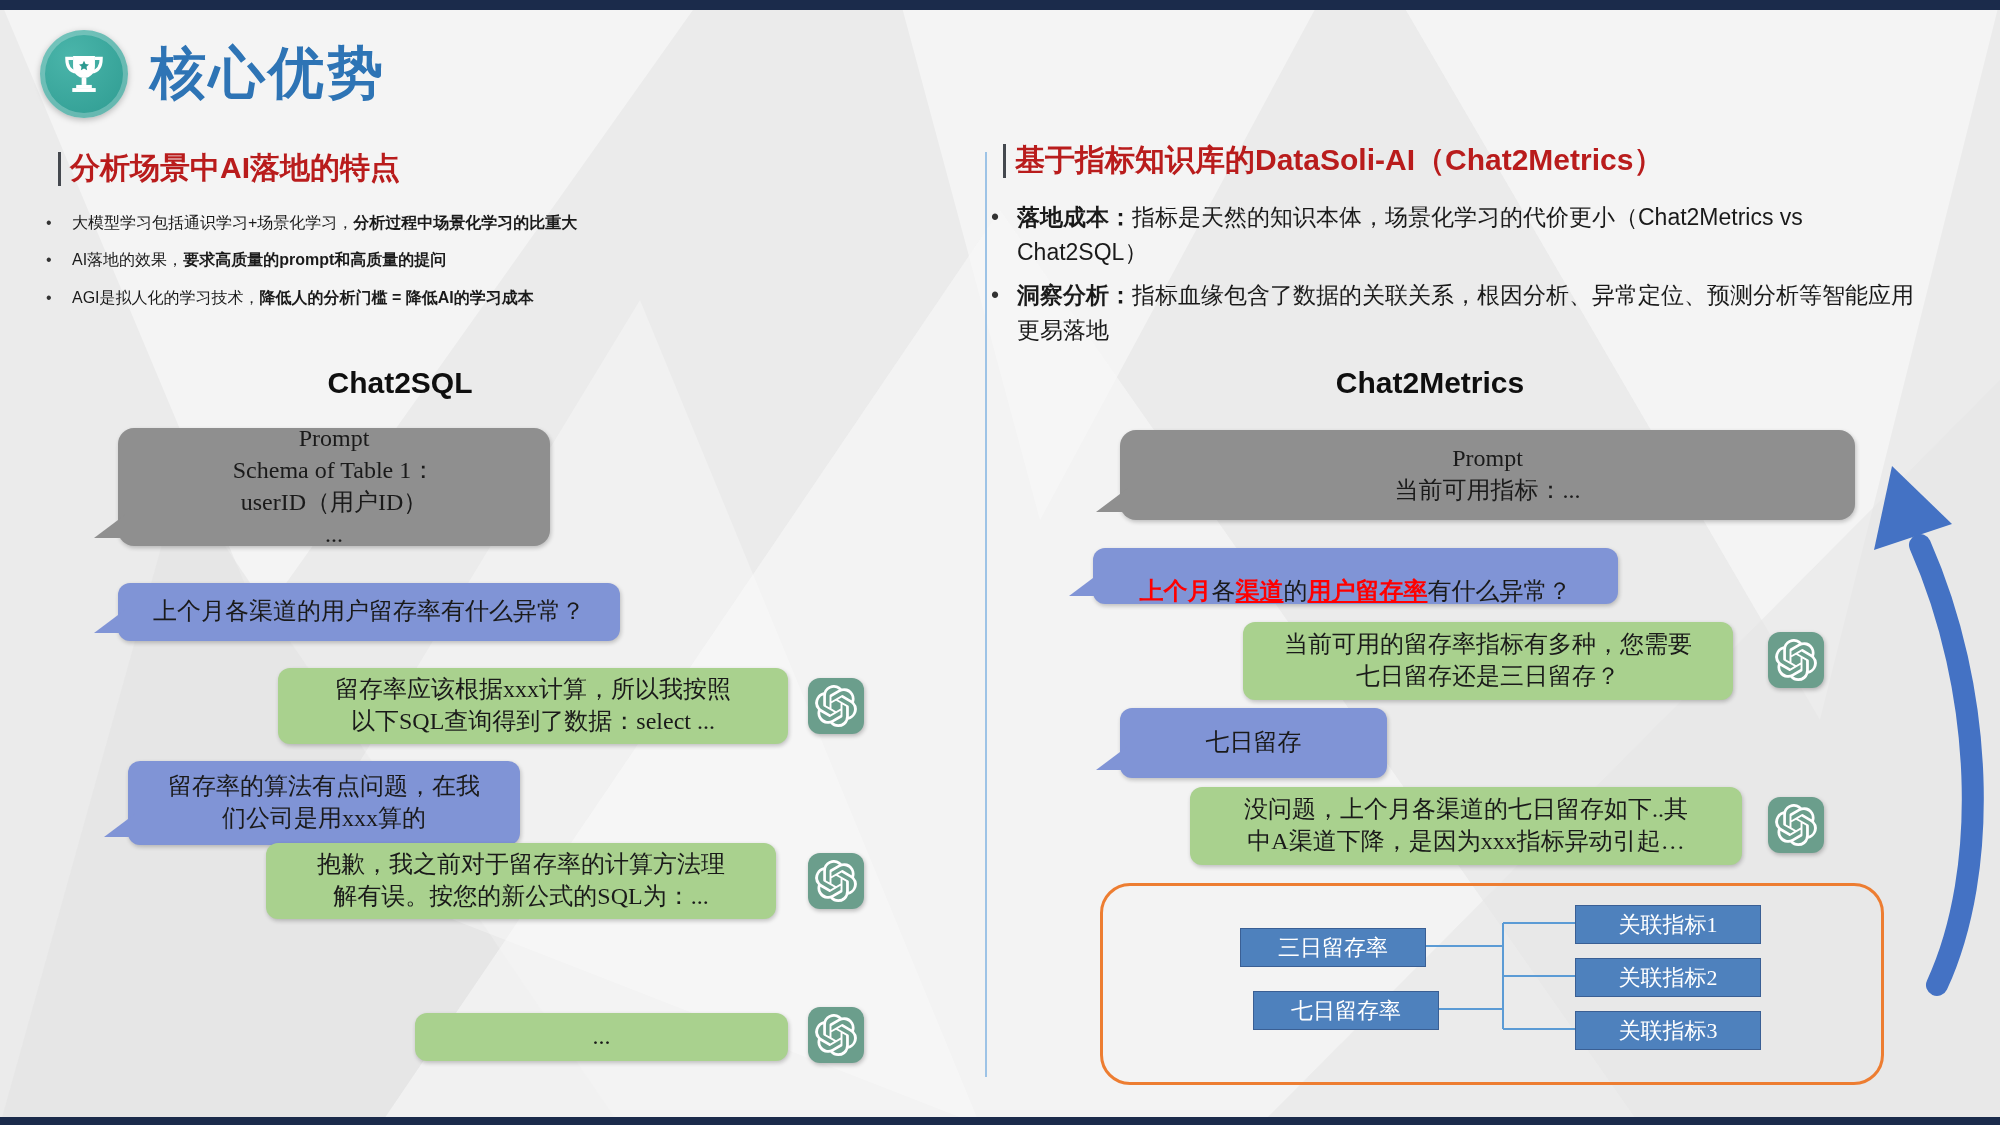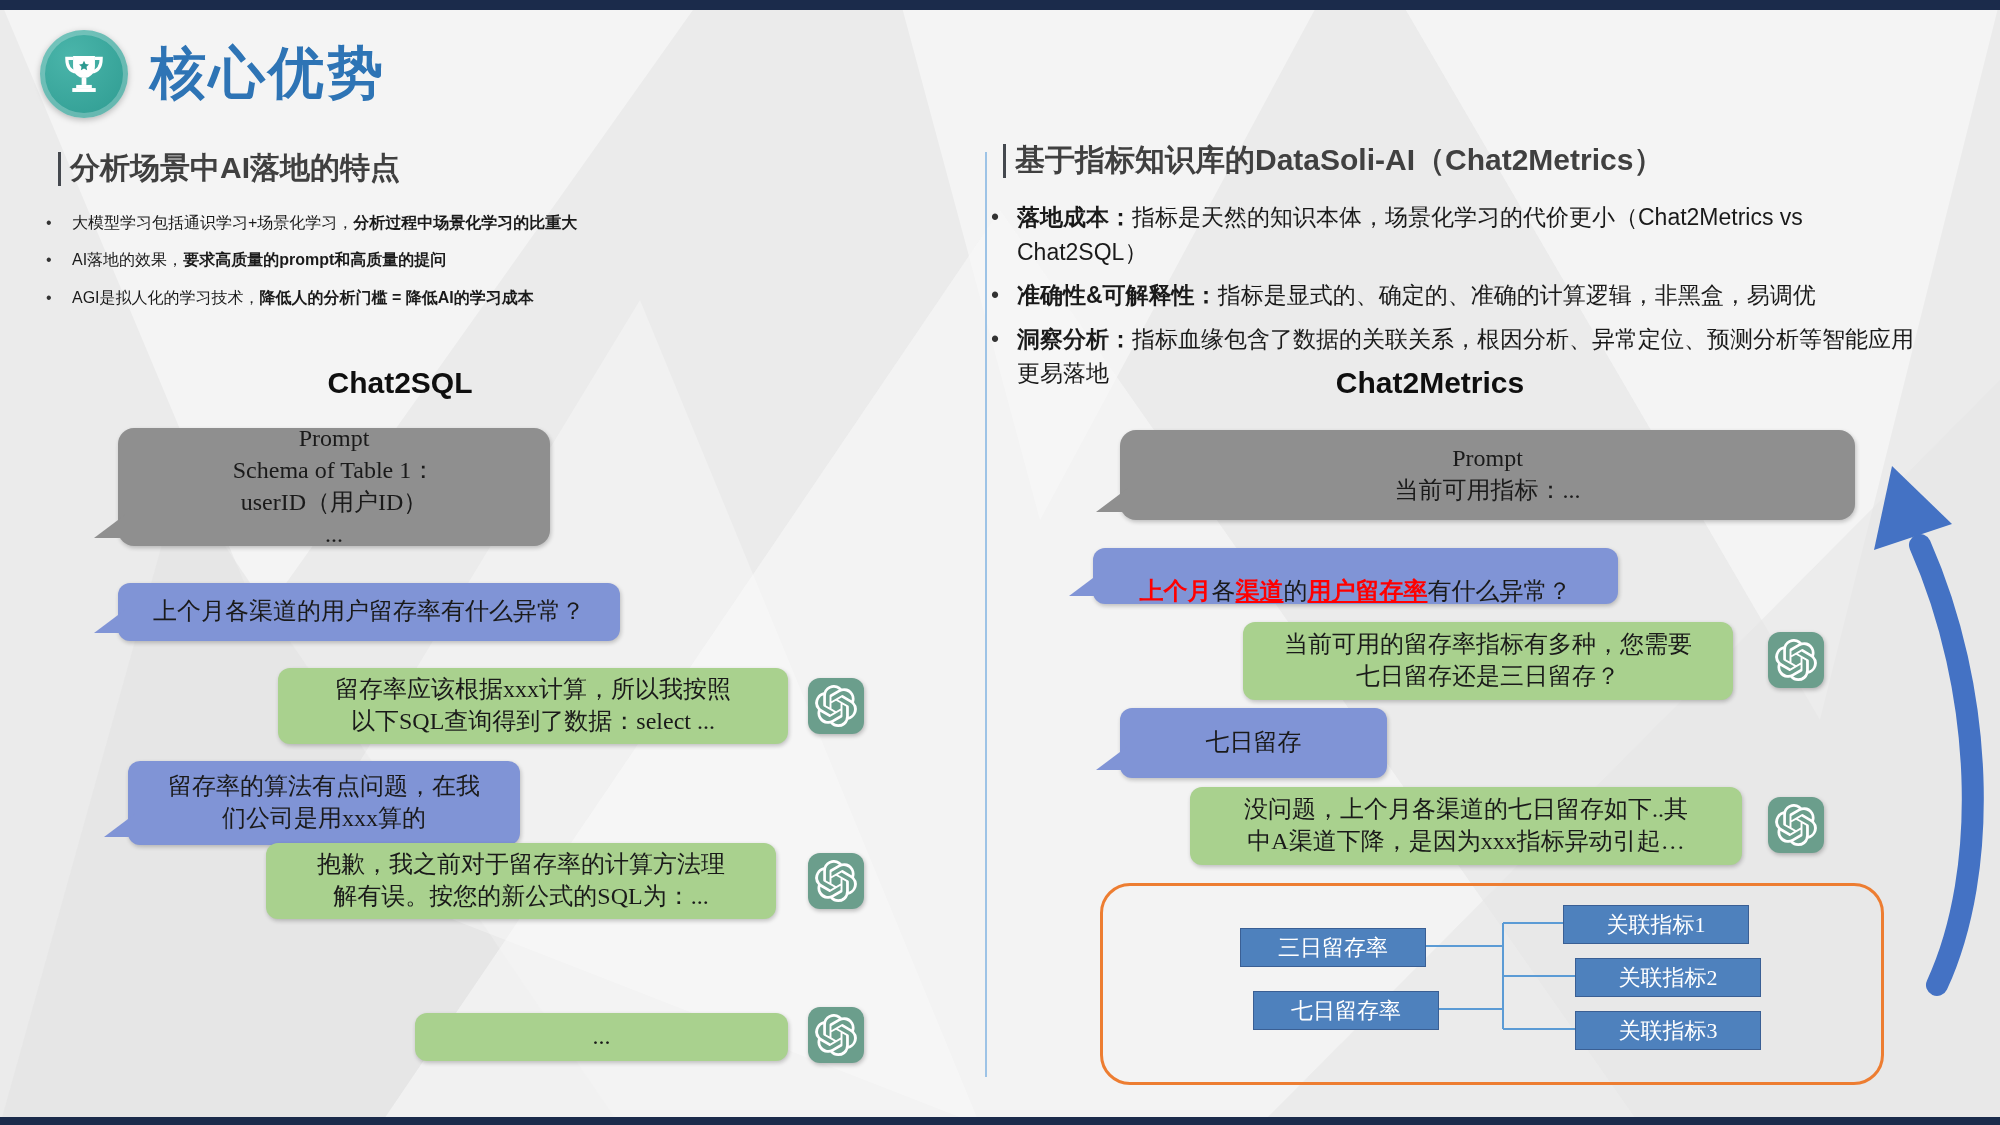--- a/index.html
+++ b/index.html
@@ -11,21 +11,21 @@
 
   .brand{position:absolute;left:40px;top:30px;display:flex;align-items:center;gap:22px;text-align:center;}
   .trophy{width:88px;height:88px;border-radius:50%;
           background:radial-gradient(circle at 35% 30%, #4ab5aa, #2d9a90);
           display:flex;align-items:center;justify-content:center;
           box-shadow:0 2px 6px rgba(0,0,0,.25), inset 0 0 0 5px rgba(255,255,255,.25);}
   .trophy svg{width:50px;height:50px;}
   h1.title{margin:0;font-size:56px;font-weight:bold;color:#2E74B5;letter-spacing:3px;}
 
   .sec-header{position:absolute;display:flex;align-items:center;gap:9px;
-              font-size:30px;font-weight:bold;color:#404040;white-space:nowrap;}
+              font-size:30px;font-weight:bold;color:#b91c1c;white-space:nowrap;}
   .vbar{width:3px;height:34px;background:#44484e;flex:none;}
 
   .bullets{position:absolute;}
   .bullet{position:relative;padding-left:34px;font-size:16px;line-height:1.4;margin-bottom:15px;}
   .bullet::before{content:"•";position:absolute;left:8px;top:0;color:#333;}
   .b-bold{font-weight:bold;}
   .r-bullet{font-size:23px;line-height:1.5;margin-bottom:9px;}
   .r-label{font-weight:bold;}
 
   .chat-title{position:absolute;font-size:30px;font-weight:bold;color:#0f0f0f;text-align:center;}
@@ -147,23 +147,20 @@
   <div class="sec-header" style="left:1003px;top:140px;">
     <span class="vbar"></span>
     <span>基于指标知识库的DataSoli-AI（Chat2Metrics）</span>
   </div>
 
   <div class="bullets" style="left:983px;top:200px;width:945px;">
     <div class="bullet r-bullet">
       <span class="r-label">落地成本：</span><span>指标是天然的知识本体，场景化学习的代价更小（Chat2Metrics vs Chat2SQL）</span>
     </div>
     <div class="bullet r-bullet">
-      <span class="r-label">准确性&amp;可解释性：</span><span>指标是显式的、确定的、准确的计算逻辑，非黑盒，易调优</span>
-    </div>
-    <div class="bullet r-bullet">
       <span class="r-label">洞察分析：</span><span>指标血缘包含了数据的关联关系，根因分析、异常定位、预测分析等智能应用更易落地</span>
     </div>
   </div>
 
   <div class="chat-title" style="left:1280px;top:366px;width:300px;">Chat2Metrics</div>
 
   <div class="bubble gray tail" style="left:1120px;top:430px;width:735px;height:90px;">Prompt
 当前可用指标：...</div>
 
   <div class="bubble blue tail" style="left:1093px;top:548px;width:525px;height:56px;">
@@ -189,21 +186,21 @@
         <path d="M22.2819 9.8211a5.9847 5.9847 0 0 0-.5157-4.9108 6.0462 6.0462 0 0 0-6.5098-2.9A6.0651 6.0651 0 0 0 4.9807 4.1818a5.9847 5.9847 0 0 0-3.9977 2.9 6.0462 6.0462 0 0 0 .7427 7.0966 5.98 5.98 0 0 0 .511 4.9107 6.051 6.051 0 0 0 6.5146 2.9001A5.9847 5.9847 0 0 0 13.2599 24a6.0557 6.0557 0 0 0 5.7718-4.2058 5.9894 5.9894 0 0 0 3.9977-2.9001 6.0557 6.0557 0 0 0-.7475-7.0729zm-9.022 12.6081a4.4755 4.4755 0 0 1-2.8764-1.0408l.1419-.0804 4.7783-2.7582a.7948.7948 0 0 0 .3927-.6813v-6.7369l2.02 1.1686a.071.071 0 0 1 .038.0615v5.5826a4.504 4.504 0 0 1-4.4945 4.4944zm-9.6607-4.1254a4.4708 4.4708 0 0 1-.5346-3.0137l.142.0852 4.783 2.7582a.7712.7712 0 0 0 .7806 0l5.8428-3.3685v2.3324a.0804.0804 0 0 1-.0332.0615L9.74 19.9502a4.4992 4.4992 0 0 1-6.1408-1.6464zM2.3408 7.8956a4.485 4.485 0 0 1 2.3655-1.9728V11.6a.7664.7664 0 0 0 .3879.6765l5.8144 3.3543-2.0201 1.1685a.0757.0757 0 0 1-.071 0l-4.8303-2.7865A4.504 4.504 0 0 1 2.3408 7.8956zm16.5963 3.8558L13.1038 8.364 15.1192 7.2a.0757.0757 0 0 1 .071 0l4.8303 2.7913a4.4944 4.4944 0 0 1-.6765 8.1042v-5.6772a.79.79 0 0 0-.407-.667zm2.0107-3.0231l-.142-.0852-4.7735-2.7818a.7759.7759 0 0 0-.7854 0L9.409 9.2297V6.8974a.0662.0662 0 0 1 .0284-.0615l4.8303-2.7866a4.4992 4.4992 0 0 1 6.6802 4.66zM8.3065 12.863l-2.02-1.1638a.0804.0804 0 0 1-.038-.0567V6.0742a4.4992 4.4992 0 0 1 7.3757-3.4537l-.142.0805L8.704 5.459a.7948.7948 0 0 0-.3927.6813zm1.0976-2.3654l2.602-1.4998 2.6069 1.4998v2.9994l-2.5974 1.4997-2.6067-1.4997Z"></path>
       </svg>
   </div>
 
   <div class="orange-box" style="left:1100px;top:883px;width:778px;height:196px;">
     <svg class="connectors" viewBox="0 0 778 196">
       <path d="M321 60 H400 M321 123 H400 M400 37 V143 M400 37 H472 M400 90 H472 M400 143 H472" stroke="#5B9BD5" stroke-width="2" fill="none"></path>
     </svg>
     <div class="node" style="left:137px;top:42px;">三日留存率</div>
     <div class="node" style="left:150px;top:105px;">七日留存率</div>
-    <div class="node" style="left:460px;top:19px;">关联指标1</div>
+    <div class="node" style="left:472px;top:19px;">关联指标1</div>
     <div class="node" style="left:472px;top:72px;">关联指标2</div>
     <div class="node" style="left:472px;top:125px;">关联指标3</div>
   </div>
 
   <svg class="arrow-svg" style="left:1822px;top:440px;" width="175" height="570" viewBox="0 0 175 570">
     <path d="M115 545 C 168 430 162 250 98 105" stroke="#4472C4" stroke-width="22" fill="none" stroke-linecap="round"></path>
     <polygon points="70,26 130,84 52,110" fill="#4472C4"></polygon>
   </svg>
 
 </div>

